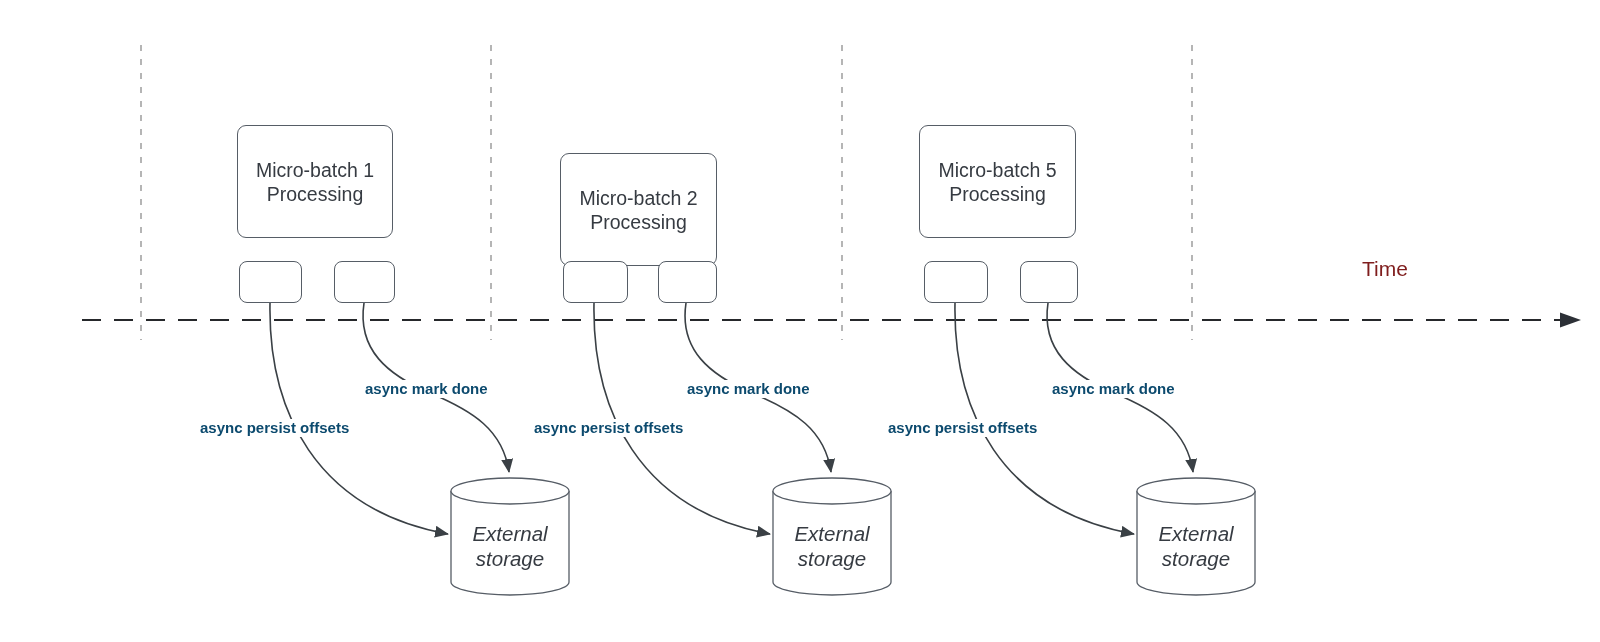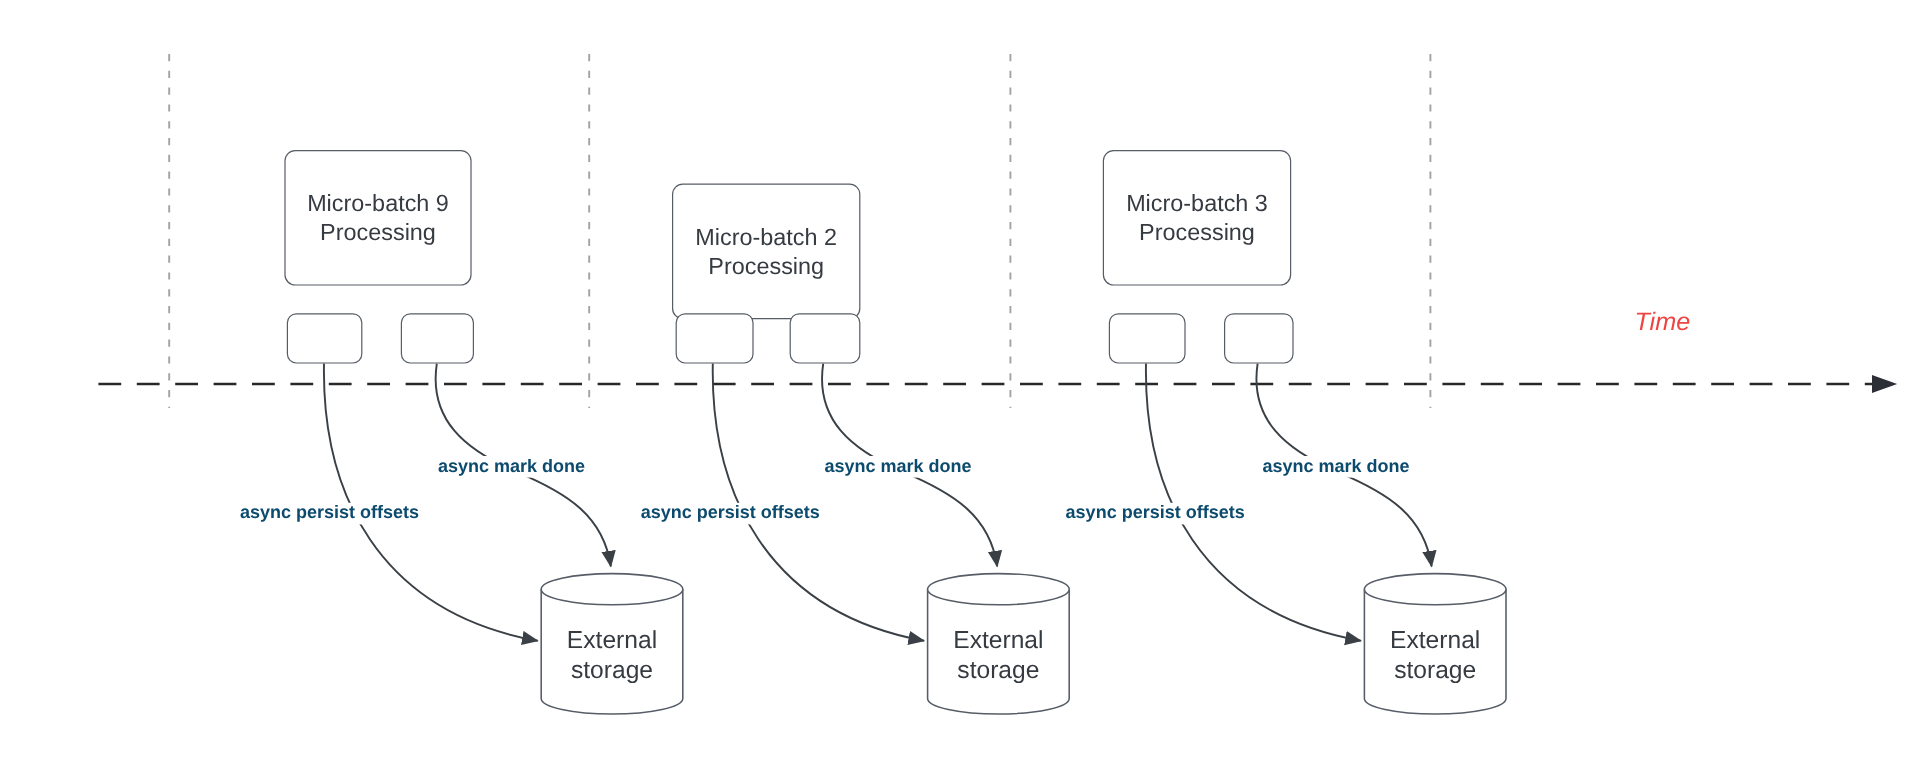--- a/index.html
+++ b/index.html
@@ -44,37 +44,37 @@
     background: #ffffff;
   }
   .cyl-label {
     position: absolute;
     width: 124px;
     text-align: center;
     font-size: 20.5px;
     line-height: 25px;
     color: #363b42;
     white-space: pre-line;
+    font-style: italic;
   }
   .edge-label {
     position: absolute;
     font-size: 15px;
     line-height: 18px;
     font-weight: 700;
     color: #0c4a6e;
     background: #ffffff;
     padding: 0 2px;
     white-space: nowrap;
   }
   .time-label {
     position: absolute;
     font-size: 21px;
     line-height: 24px;
-    color: #ef4444;
-    font-style: italic;
+    color: #7f1d1d;
   }
 </style>
 </head>
 <body>
 
 <div class="canvas">
 
   <svg class="layer-svg" viewBox="0 0 1600 642" xmlns="http://www.w3.org/2000/svg">
     <defs>
       <marker id="arrowDark" markerUnits="userSpaceOnUse" markerWidth="16" markerHeight="14" refX="13" refY="6" orient="auto">
@@ -105,39 +105,39 @@
 
     <path d="M 270 303 C 268 410, 315 510, 448 534" fill="none" stroke="#3a4045" stroke-width="1.6" marker-end="url(#arrowDark)"></path>
     <path d="M 594 303 C 592 410, 639 510, 770 534" fill="none" stroke="#3a4045" stroke-width="1.6" marker-end="url(#arrowDark)"></path>
     <path d="M 955 303 C 953 410, 1000 510, 1134 534" fill="none" stroke="#3a4045" stroke-width="1.6" marker-end="url(#arrowDark)"></path>
 
     <path d="M 364 303 C 357 350, 388 375, 430 393 C 473 411, 503 430, 509 472" fill="none" stroke="#3a4045" stroke-width="1.6" marker-end="url(#arrowDark)"></path>
     <path d="M 686 303 C 679 350, 710 375, 752 393 C 795 411, 825 430, 831 472" fill="none" stroke="#3a4045" stroke-width="1.6" marker-end="url(#arrowDark)"></path>
     <path d="M 1048 303 C 1041 350, 1072 375, 1114 393 C 1157 411, 1187 430, 1193 472" fill="none" stroke="#3a4045" stroke-width="1.6" marker-end="url(#arrowDark)"></path>
   </svg>
 
-  <div class="proc-box" style="left:237px; top:125px; width:156px; height:113px;">Micro-batch 9
+  <div class="proc-box" style="left:237px; top:125px; width:156px; height:113px;">Micro-batch 1
 Processing</div>
   <div class="mini-box" style="left:239px; top:261px; width:63px; height:42px;"></div>
   <div class="mini-box" style="left:334px; top:261px; width:61px; height:42px;"></div>
   <div class="edge-label" style="left:198px; top:419px;">async persist offsets</div>
   <div class="edge-label" style="left:363px; top:380px;">async mark done</div>
   <div class="cyl-label" style="left:448px; top:521px;">External
 storage</div>
 
   <div class="proc-box" style="left:560px; top:125px; width:157px; height:113px;margin-top:28px;">Micro-batch 2
 Processing</div>
   <div class="mini-box" style="left:563px; top:261px; width:65px; height:42px;"></div>
   <div class="mini-box" style="left:658px; top:261px; width:59px; height:42px;"></div>
   <div class="edge-label" style="left:532px; top:419px;">async persist offsets</div>
   <div class="edge-label" style="left:685px; top:380px;">async mark done</div>
   <div class="cyl-label" style="left:770px; top:521px;">External
 storage</div>
 
-  <div class="proc-box" style="left:919px; top:125px; width:157px; height:113px;">Micro-batch 3
+  <div class="proc-box" style="left:919px; top:125px; width:157px; height:113px;">Micro-batch 5
 Processing</div>
   <div class="mini-box" style="left:924px; top:261px; width:64px; height:42px;"></div>
   <div class="mini-box" style="left:1020px; top:261px; width:58px; height:42px;"></div>
   <div class="edge-label" style="left:886px; top:419px;">async persist offsets</div>
   <div class="edge-label" style="left:1050px; top:380px;">async mark done</div>
   <div class="cyl-label" style="left:1134px; top:521px;">External
 storage</div>
 
   <div class="time-label" style="left:1362px; top:257px;">Time</div>
 

